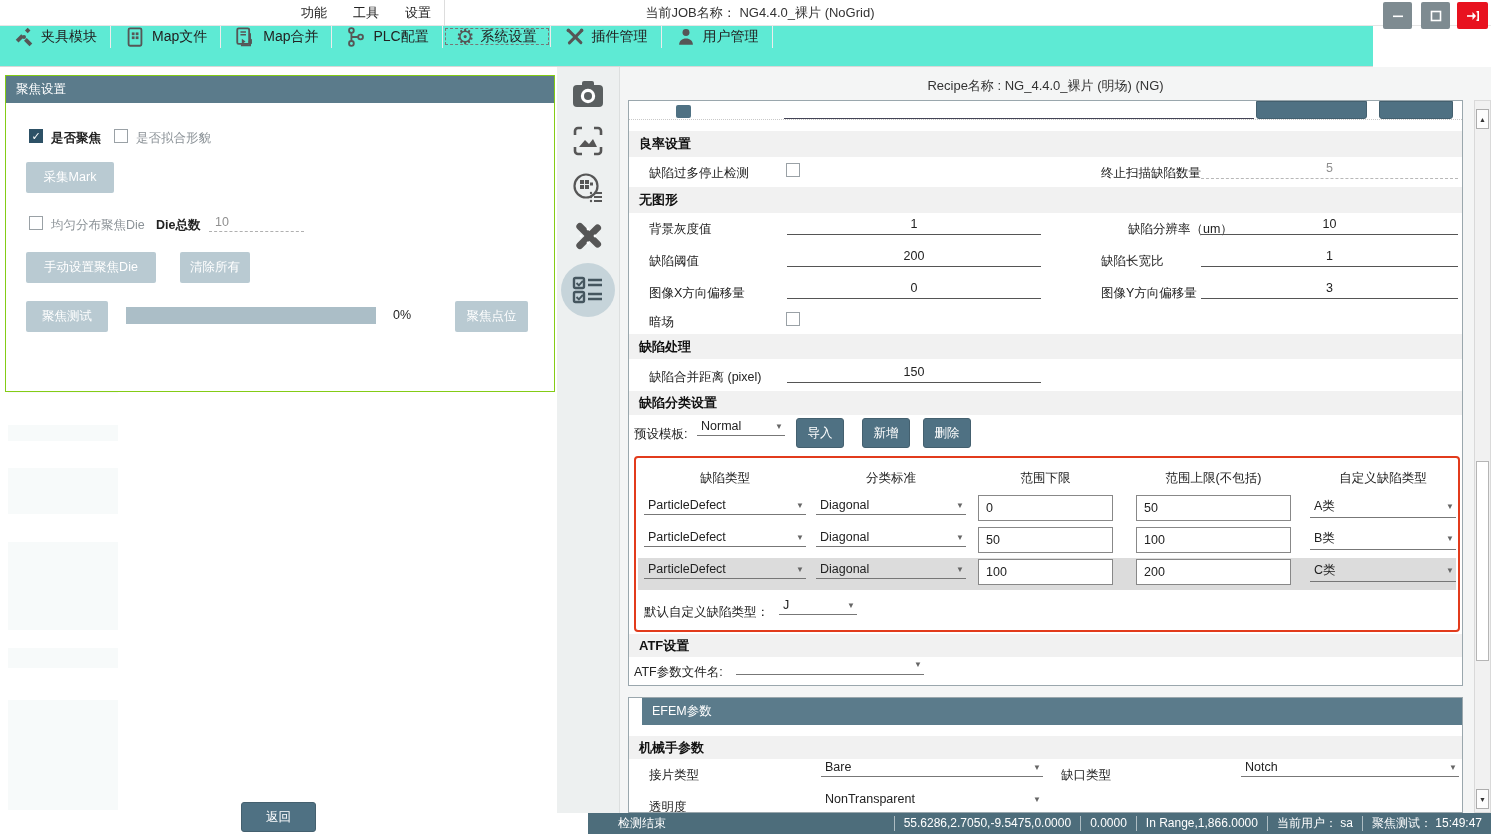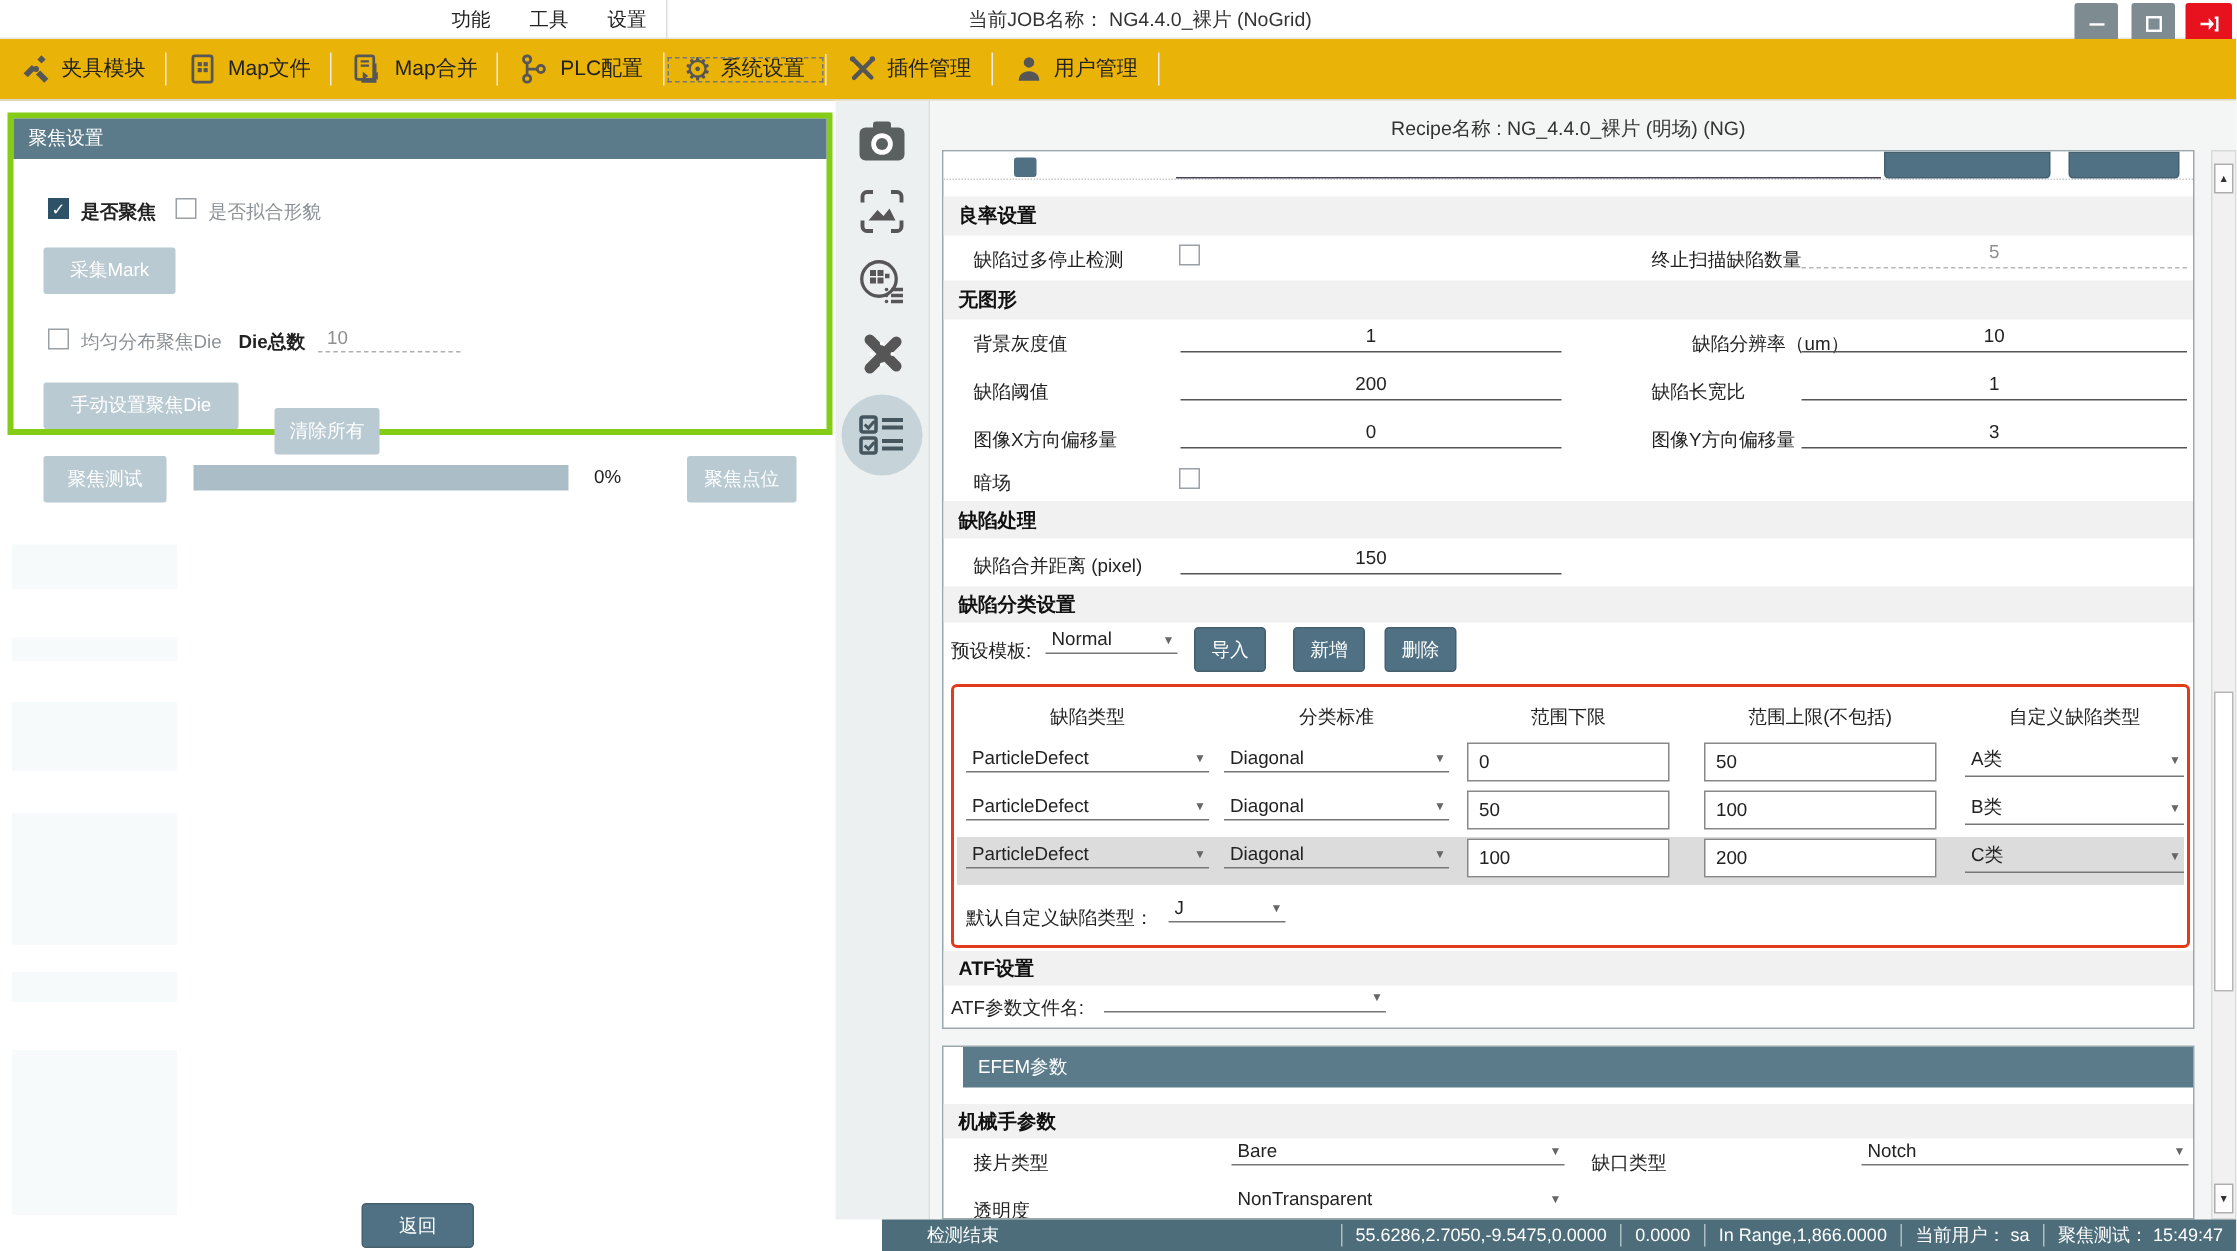--- a/index.html
+++ b/index.html
@@ -14,28 +14,28 @@
   .logo .vp2 { color:#cfe2f8; }
   .menus { position:absolute; left:288px; top:0; height:26px; display:flex; align-items:center; }
   .menu-item { padding:0 13px; font-size:13px; color:#222; height:26px; line-height:26px; }
   .menu-item.last { border-right:1px solid #ddd; }
   .job-label { position:absolute; left:600px; top:0; width:320px; height:26px; line-height:26px; text-align:center; font-size:13px; color:#333; }
   .winbtn { position:absolute; top:2px; width:29px; height:27px; border-radius:2px; display:flex; align-items:center; justify-content:center; }
   .winbtn.gray { background:#7e8b91; }
   .winbtn.red { background:#e8121f; }
 
   
-  .toolbar { position:absolute; left:0; top:26px; width:1491px; height:41px; background:#eab308; border-bottom:1px solid #d8d8d8; display:flex; align-items:center; }
+  .toolbar { position:absolute; left:0; top:26px; width:1373px; height:41px; background:#5eead4; border-bottom:1px solid #d8d8d8; display:flex; align-items:flex-start; }
   .tool-item { display:flex; align-items:center; gap:6px; padding:0 13px; border-right:1px solid #ececec; font-size:14px; color:#222; position:relative; }
   .tool-item.selected { outline:1px dashed #777; outline-offset:-3px; }
   .tool-item svg, .tool-item .uicon { flex:0 0 auto; }
   .uicon { font-size:21px; color:#555; line-height:1; }
 
   
-  .focus-panel { position:absolute; left:5px; top:75px; width:550px; height:215px; background:#fff; border:4px solid #84cc16; }
+  .focus-panel { position:absolute; left:5px; top:75px; width:550px; height:317px; background:#fff; border:1px solid #84cc16; }
   .focus-header { height:27px; background:#5b7b8b; color:#fff; font-size:12.5px; display:flex; align-items:center; padding-left:10px; }
   .cb { width:14px; height:14px; border:1px solid #9aa1a6; background:#fff; display:inline-flex; align-items:center; justify-content:center; flex:0 0 auto; }
   .cb.checked { background:#2d5166; border-color:#2d5166; color:#fff; font-size:11px; font-weight:bold; }
   .lbl-b { font-weight:bold; font-size:12.5px; color:#222; }
   .lbl-g { font-size:12.5px; color:#8b9297; }
   .lbtn { background:#b9cad2; color:#fff; font-size:12.5px; border:none; border-radius:2px; display:flex; align-items:center; justify-content:center; }
   .tbtn { background:#4f7183; color:#fff; font-size:12.5px; border:1px solid #44606f; border-radius:3px; display:flex; align-items:center; justify-content:center; }
   .abs { position:absolute; }
   .dashed-val { border-bottom:1px dashed #b0b0b0; color:#909090; font-size:12.5px; padding:0 6px 2px 6px; }
   .progress-track { background:#abbec7; }
@@ -186,21 +186,21 @@
     <span class="lbl-g abs" style="left:130px; top:54px;">是否拟合形貌</span>
 
     <button class="lbtn abs" style="left:20px; top:86px; width:88px; height:31px;">采集Mark</button>
 
     <span class="cb abs" style="left:23px; top:140px;"></span>
     <span class="lbl-g abs" style="left:45px; top:141px;">均匀分布聚焦Die</span>
     <span class="lbl-b abs" style="left:150px; top:141px;">Die总数</span>
     <span class="dashed-val abs" style="left:203px; top:139px; width:95px;">10</span>
 
     <button class="lbtn abs" style="left:20px; top:176px; width:130px; height:31px;">手动设置聚焦Die</button>
-    <button class="lbtn abs" style="left:174px; top:176px; width:70px; height:31px;margin-top:17px;">清除所有</button>
+    <button class="lbtn abs" style="left:174px; top:176px; width:70px; height:31px;">清除所有</button>
 
     <button class="lbtn abs" style="left:20px; top:225px; width:82px; height:31px;">聚焦测试</button>
     <div class="progress-track abs" style="left:120px; top:231px; width:250px; height:17px;"></div>
     <span class="abs" style="left:387px; top:232px; font-size:12.5px; color:#222;">0%</span>
     <button class="lbtn abs" style="left:449px; top:225px; width:73px; height:31px;">聚焦点位</button>
   </div>
 
   <div class="side-strip">
     <div class="strip-ico" style="top:11px;">
       <svg width="36" height="32" viewBox="0 0 36 32">

